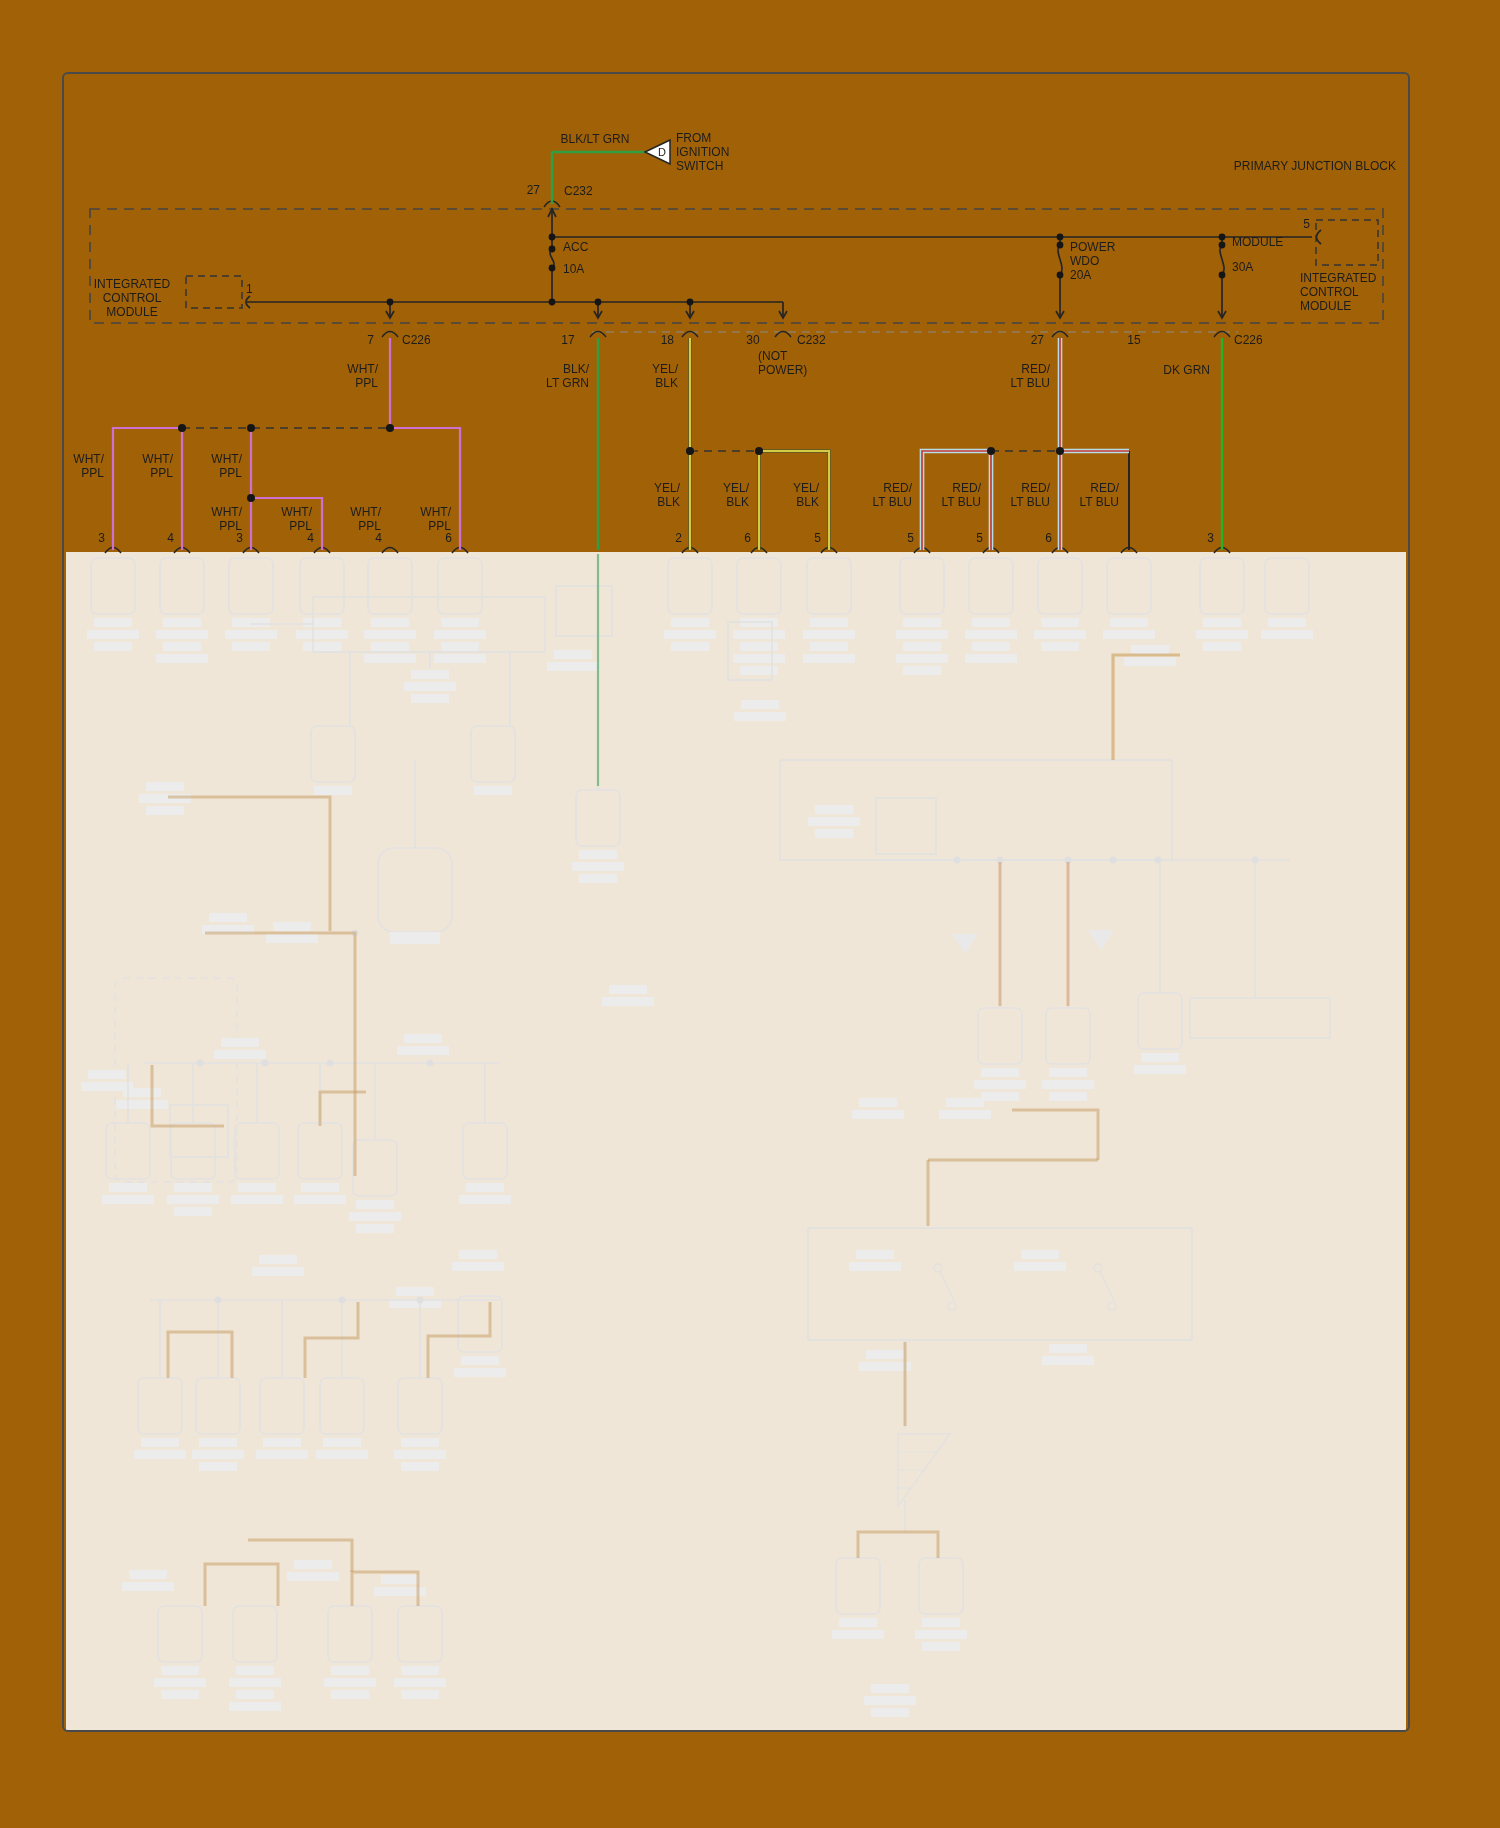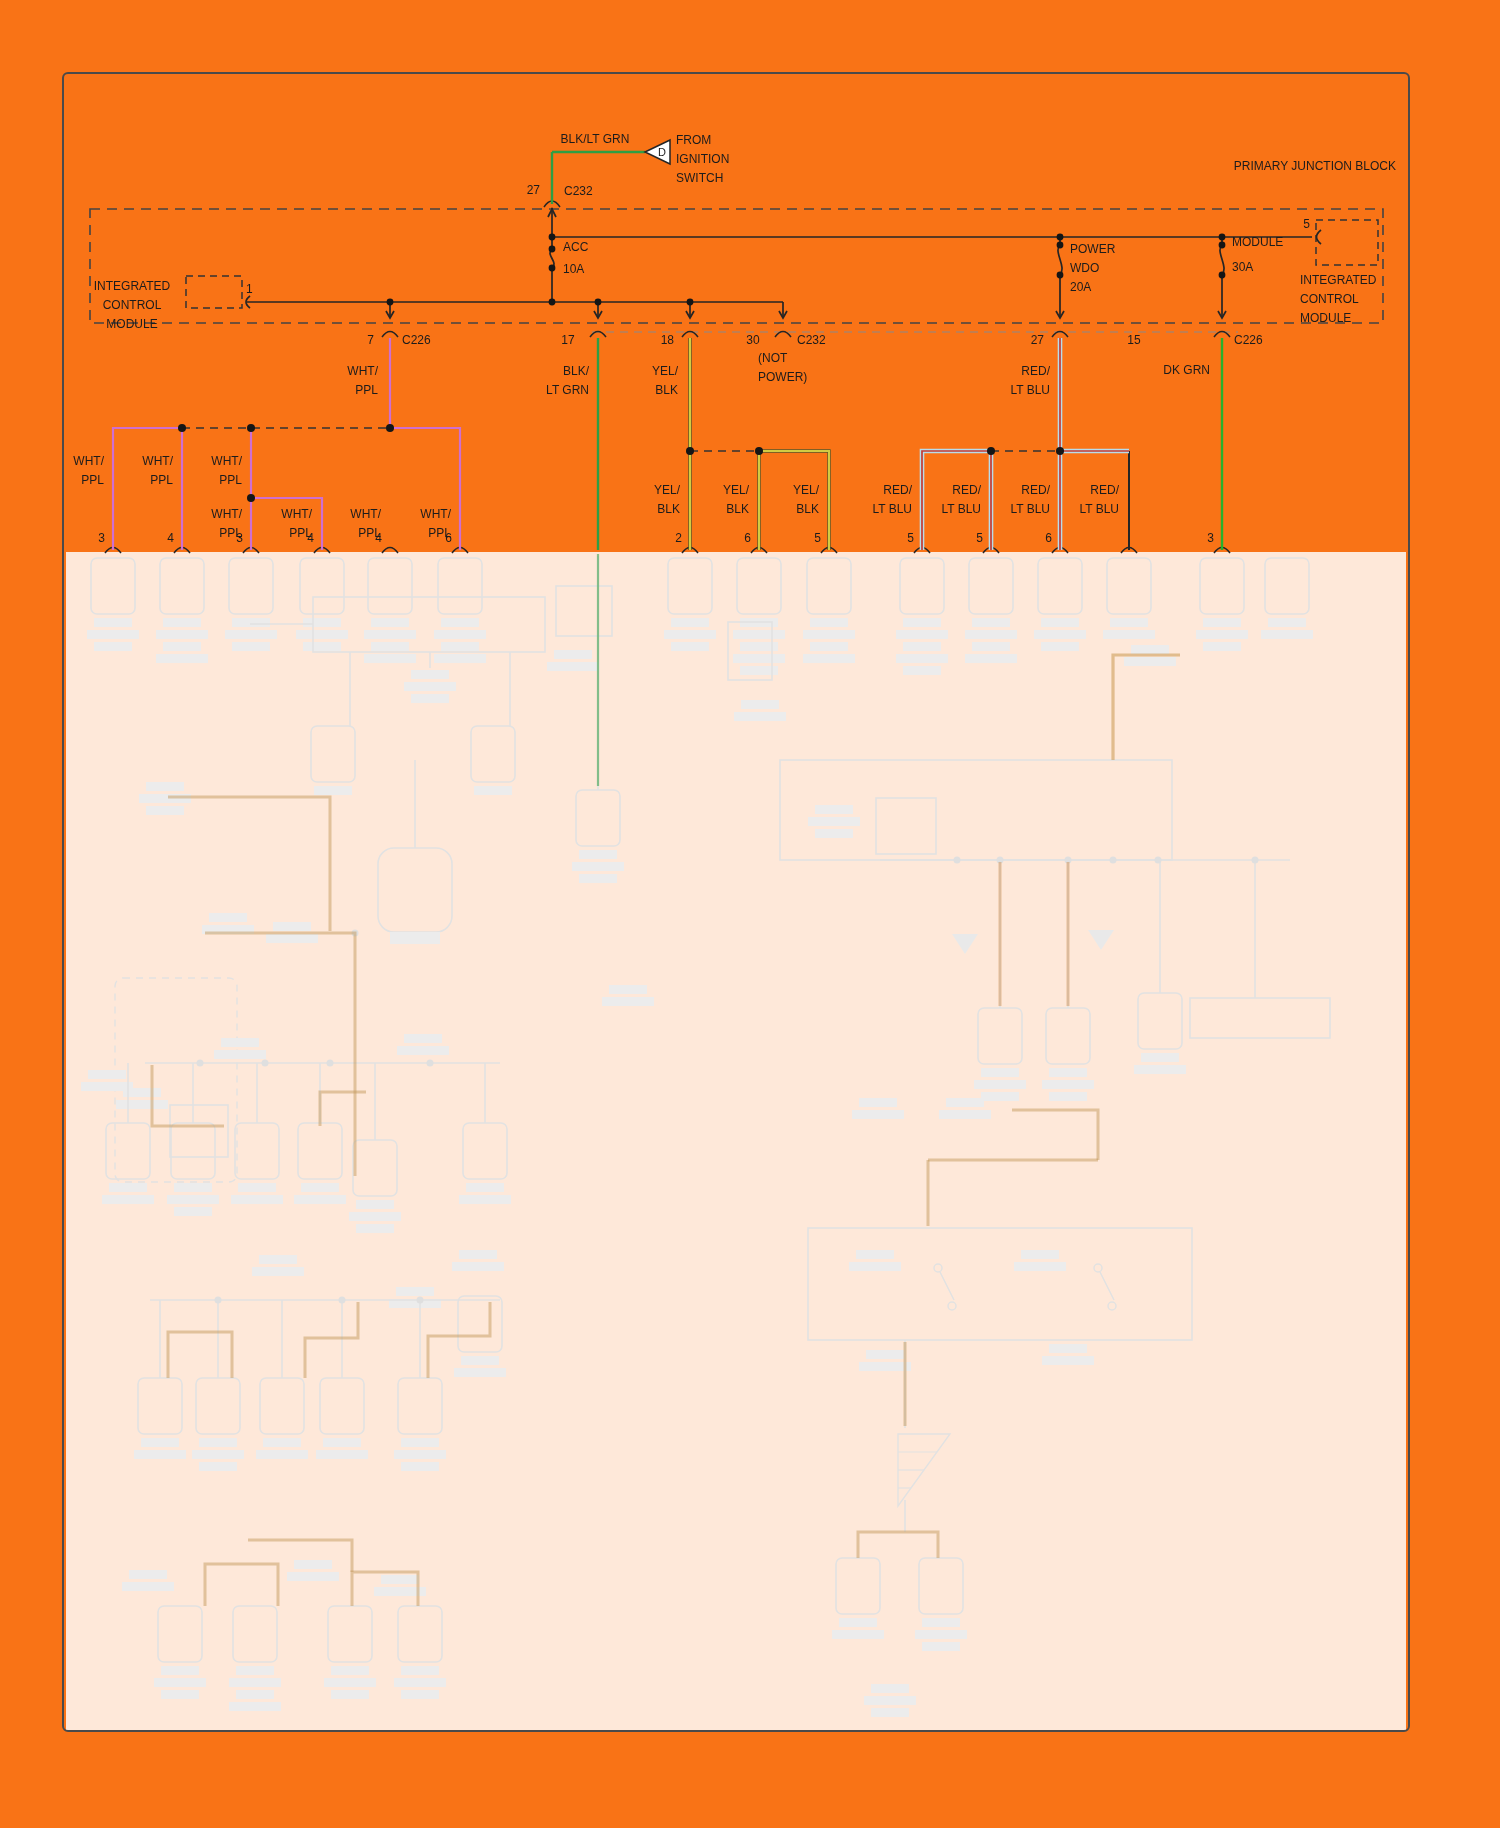--- a/index.html
+++ b/index.html
@@ -1,20 +1,20 @@
 <!DOCTYPE html>
 <html><head>
 <meta charset="utf-8">
 <style>
   html,body{margin:0;padding:0;background:#ffffff;}
-  #page{position:relative;width:1500px;height:1828px;background:#f97316;overflow:hidden;
+  #page{position:relative;width:1500px;height:1828px;background:#a16207;overflow:hidden;
         font-family:"Liberation Sans", sans-serif;color:#1c1c1c;}
   svg{position:absolute;left:0;top:0;}
   .lbl{position:absolute;font-size:12px;line-height:12px;white-space:pre-line;color:#1c1c1c;}
-  .tight{line-height:19px;}
+  .tight{line-height:14px;}
   #fade{position:absolute;left:66px;top:552px;width:1340px;height:1178px;
         background:rgba(255,255,255,0.84);z-index:2;}
   #ghost-svg{z-index:1;}
   #tan-svg{z-index:3;}
   #main-svg{z-index:4;}
   .lbl{z-index:5;}
   #border-rect{position:absolute;left:62px;top:72px;width:1344px;height:1656px;
         border:2.5px solid #4a4a4a;border-radius:6px;z-index:3;pointer-events:none;}
 </style>
 </head>

